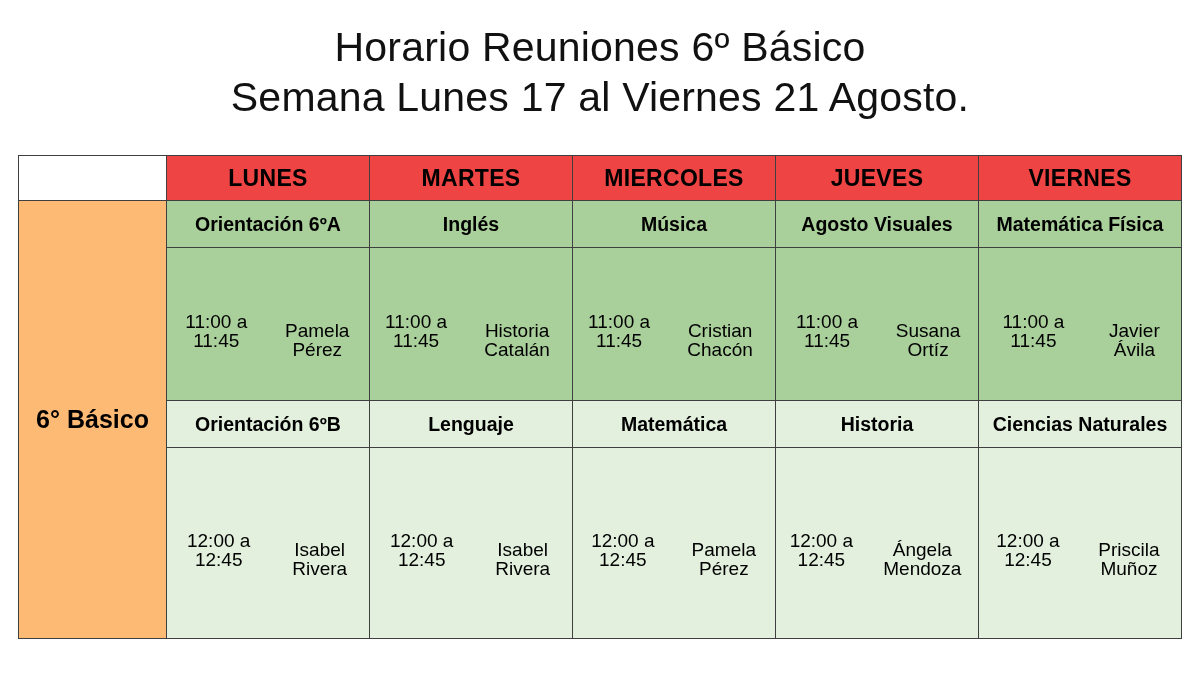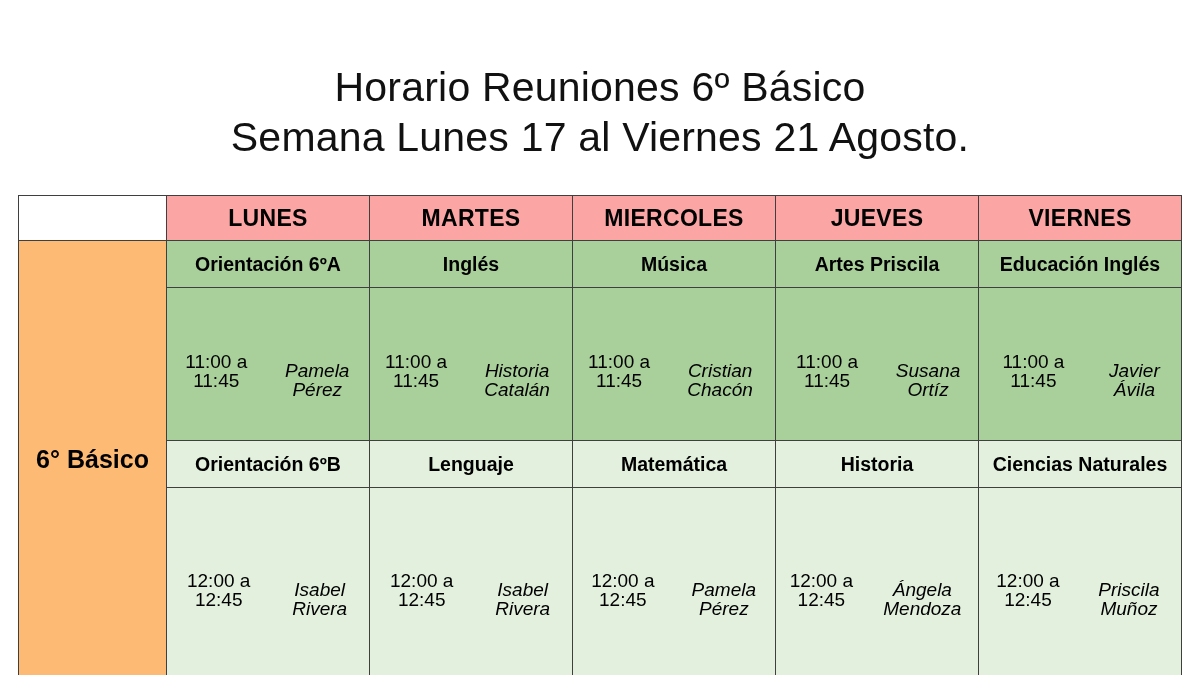--- a/index.html
+++ b/index.html
@@ -17,21 +17,20 @@
   .page {
     width: 1200px;
     height: 675px;
     position: relative;
     box-sizing: border-box;
   }
   .title-block {
     text-align: center;
     padding-top: 22px;
     line-height: 1.22;
-    margin-top: 40px;
   }
   .title-line {
     font-size: 41px;
     font-weight: 400;
     letter-spacing: 0.2px;
     color: #111111;
   }
   .table-wrap {
     position: absolute;
     left: 18px;
@@ -51,21 +50,21 @@
   }
   
   col.c0 { width: 148px; }
   col.cday { width: 203px; }
   .corner-cell {
     background: #ffffff;
     border-left: 1px solid #3f3f3f;
     border-top: 1px solid #3f3f3f;
   }
   .head-cell {
-    background: #fca5a5;
+    background: #ef4444;
     font-weight: bold;
     font-size: 23px;
     height: 44px;
     letter-spacing: 0.3px;
   }
   .rowlabel-cell {
     background: #fdba74;
     font-weight: bold;
     font-size: 25px;
   }
@@ -90,21 +89,21 @@
   .detail-inner {
     display: flex;
     flex-direction: row;
     justify-content: flex-start;
     align-items: center;
     height: 100%;
     box-sizing: border-box;
     padding-top: 13px;
   }
   .detail-time { display: block; }
-  .detail-teacher { display: block; margin-top: 19px; font-style: italic; }
+  .detail-teacher { display: block; margin-top: 19px; }
   .band-a .detail-cell { height: 152px; }
   .band-b .detail-cell { height: 190px; }
   .band-a .detail-inner { padding-top: 13px; }
   .band-b .detail-inner { padding-top: 13px; }
 </style>
 </head>
 <body>
 
 <div class="page">
 
@@ -131,22 +130,22 @@
           <td class="head-cell">MIERCOLES</td>
           <td class="head-cell">JUEVES</td>
           <td class="head-cell">VIERNES</td>
         </tr>
 
         <tr class="band-a">
           <td class="rowlabel-cell" rowspan="4">6° Básico</td>
           <td class="subject-cell">Orientación 6ºA</td>
           <td class="subject-cell">Inglés</td>
           <td class="subject-cell">Música</td>
-          <td class="subject-cell">Artes Priscila</td>
-          <td class="subject-cell">Educación Inglés</td>
+          <td class="subject-cell">Agosto Visuales</td>
+          <td class="subject-cell">Matemática Física</td>
         </tr>
 
         <tr class="band-a">
           <td class="detail-cell">
             <div class="detail-inner">
               <span class="detail-time">11:00 a 11:45</span>
               <span class="detail-teacher">Pamela Pérez</span>
             </div>
           </td>
           <td class="detail-cell">

